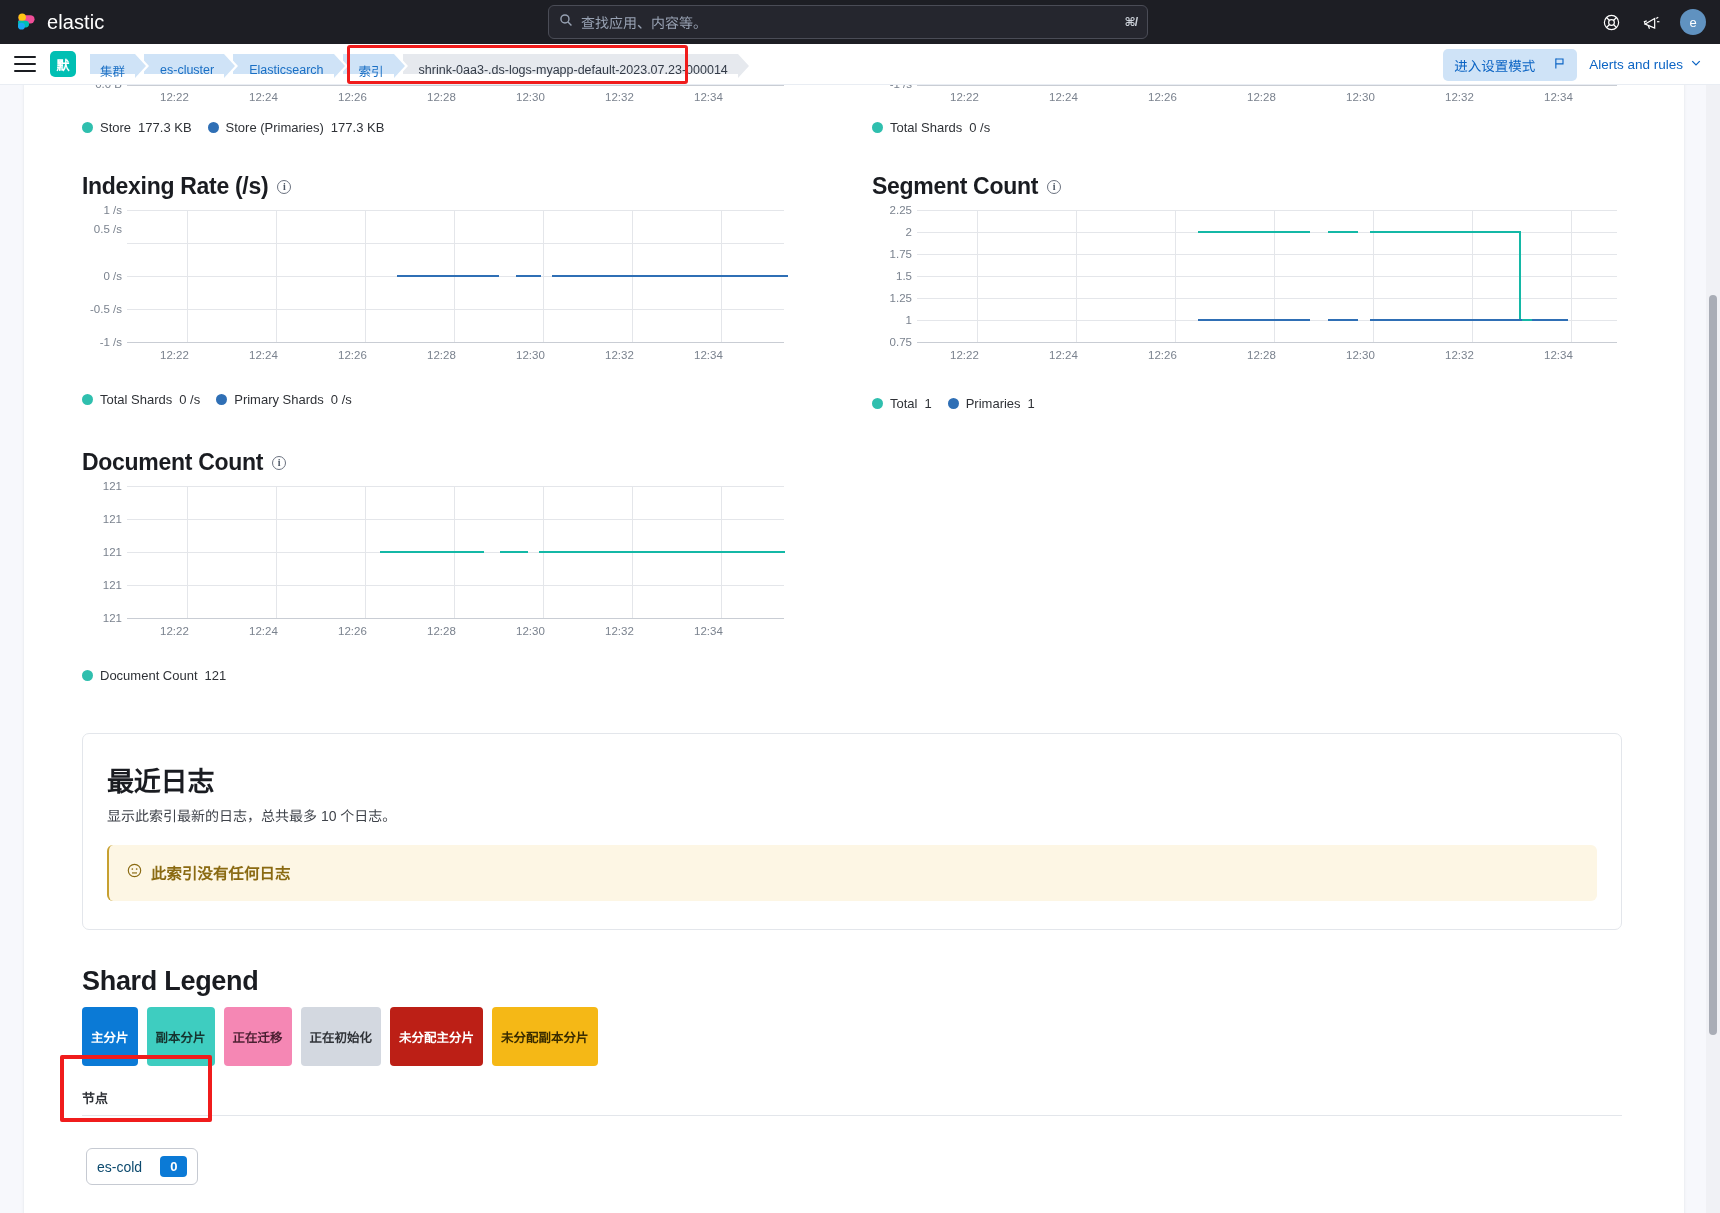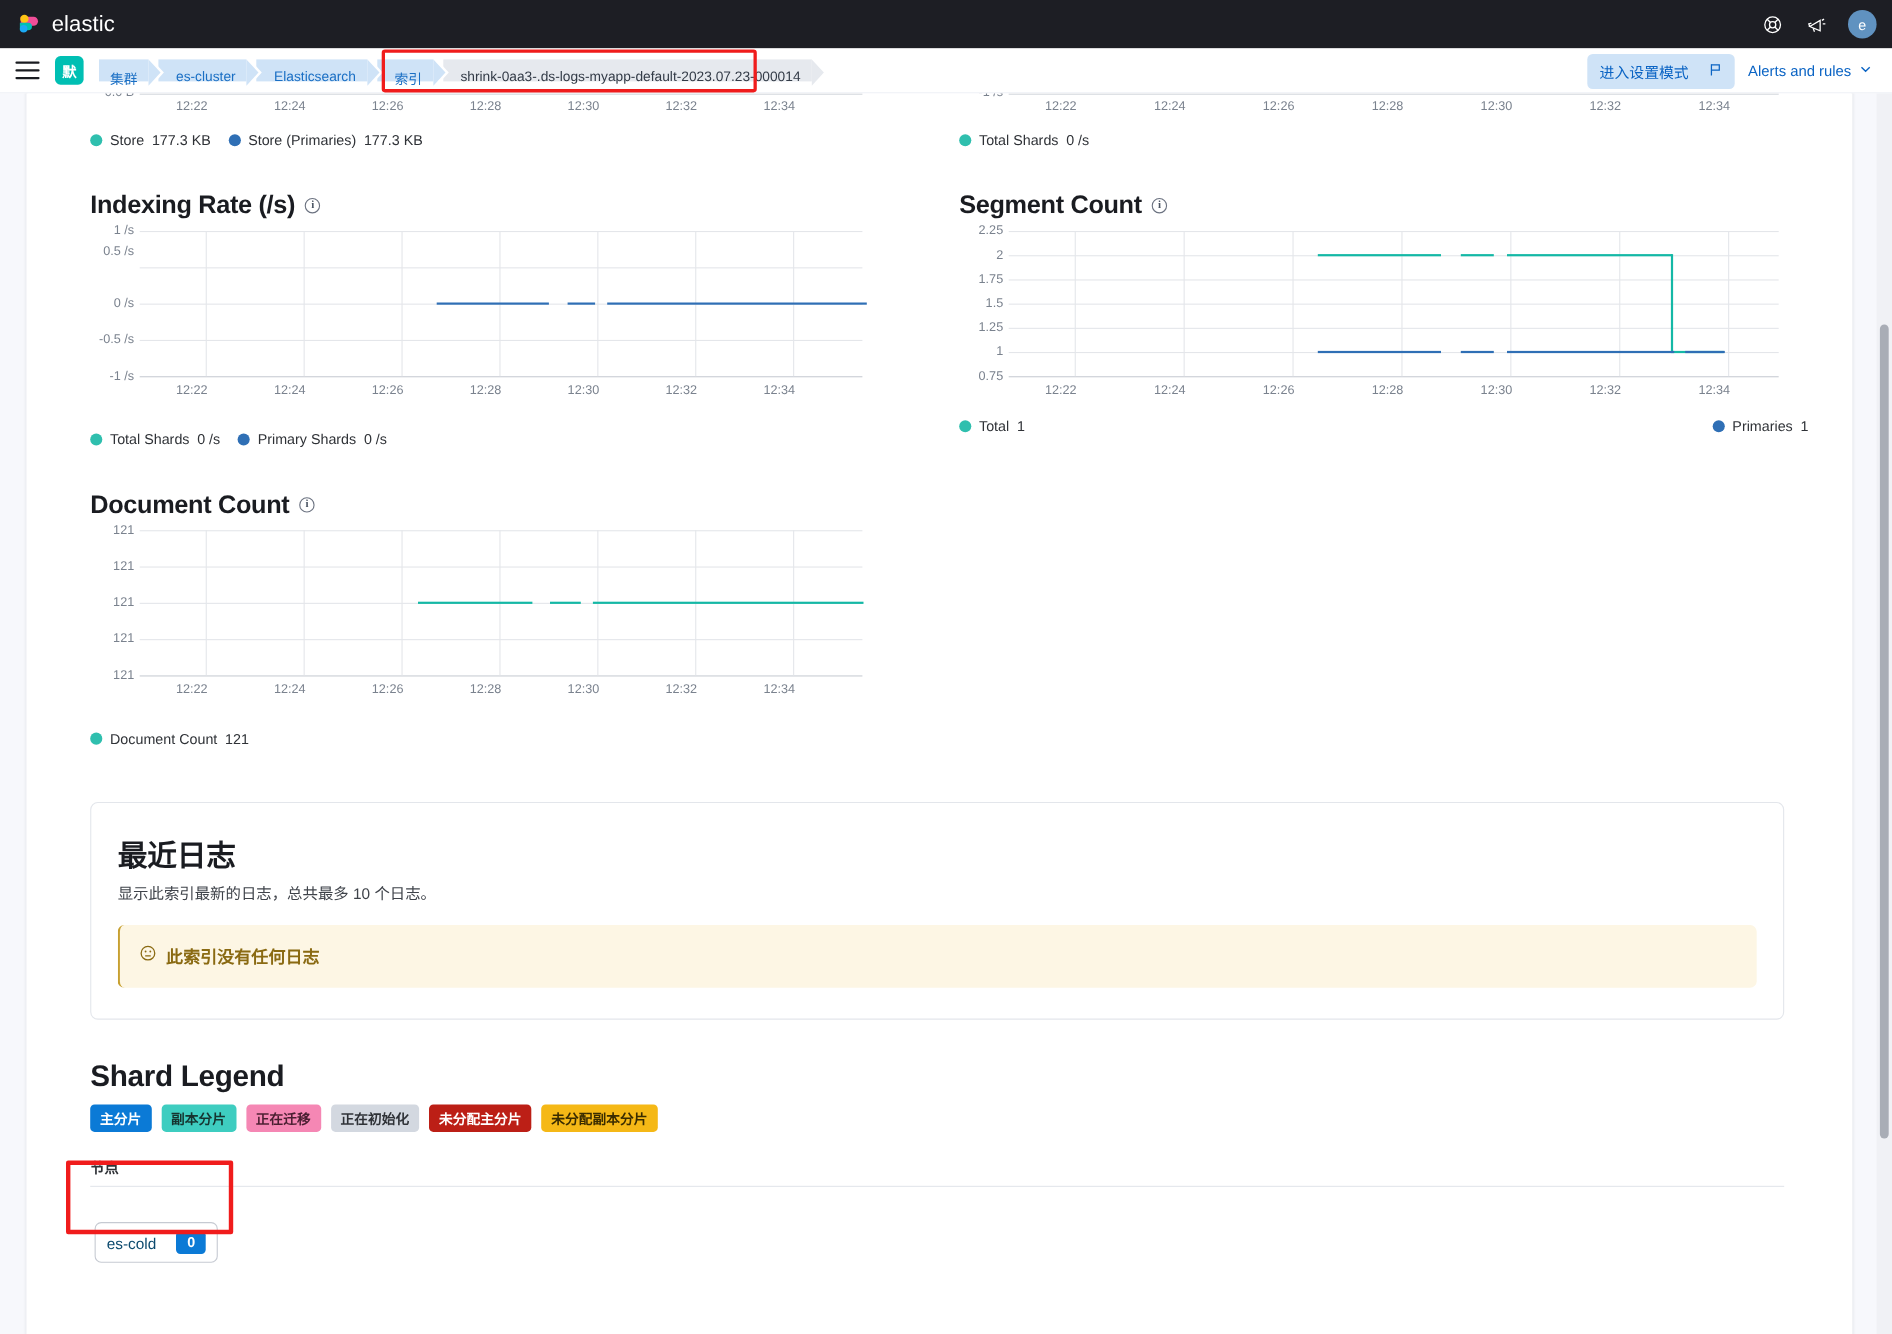--- a/index.html
+++ b/index.html
@@ -132,21 +132,21 @@
     background:#fdf6e4; border-left:2px solid #c7a030; border-radius:6px; padding:16px 18px 18px 18px;
   }
   .callout-title { display:flex; align-items:center; gap:9px; font-size:15.5px; font-weight:700; color:#8a6a12; }
   .callout-body { font-size:14px; color:#2f3237; margin-top:14px; }
   .callout-body a { color:#0b64c4; text-decoration:none; }
   .ext-icon { display:inline-block; vertical-align:-1px; margin:0 3px; }
 
   
   .shard-h { font-size:27px; font-weight:700; color:#1a1c21; margin:36px 0 10px 18px; letter-spacing:-.3px; }
   .badges { display:flex; gap:9px; margin-left:18px; }
-  .badge { font-size:12.5px; font-weight:700; border-radius:4px; padding:3px 9px; white-space:nowrap; }
+  .badge { font-size:12.5px; font-weight:700; border-radius:4px; padding:20px 9px; white-space:nowrap; }
 
   .nodes-label { font-size:13px; font-weight:700; color:#2f3237; margin:22px 0 8px 18px; }
   .nodes-rule { height:1px; background:#e3e6eb; margin:0 18px 0 18px; width:1540px; }
 
   .node-pill {
     margin:32px 0 0 22px; display:inline-flex; align-items:center; gap:18px;
     border:1px solid #c6cad2; border-radius:6px; background:#fff; padding:7px 10px;
   }
   .node-name { color:#0c4a6e; font-size:14px; cursor:pointer; }
   .node-count { background:#0b7ad6; color:#fff; font-size:13px; font-weight:700; border-radius:4px; padding:3px 10px; }
@@ -174,20 +174,32 @@
           <path d="M3 14 h11 a5 5 0 0 1 0 10 h-11 z" fill="#00bfb3"></path>
           <circle cx="8" cy="22" r="5" fill="#1ba9f5"></circle>
           <path d="M14 18 h12 a4 4 0 0 1 0 8 h-12 z" fill="#07c" opacity=".0"></path>
           <circle cx="20" cy="20" r="4" fill="#93c90e" opacity=".0"></circle>
           <path d="M6 3 a7 7 0 0 1 8 3 l-6 5 z" fill="#f04e98" opacity=".0"></path>
         </svg>
       </span>
       <span class="brand-name">elastic</span>
     </div>
 
+    <div class="search-wrap">
+      <div class="searchbox">
+        <span>
+          <svg width="14" height="14" viewBox="0 0 16 16" fill="none" stroke="#98a2b3" stroke-width="1.6">
+            <circle cx="6.8" cy="6.8" r="4.6"></circle>
+              <line x1="10.3" y1="10.3" x2="14.2" y2="14.2"></line>
+          </svg>
+        </span>
+        <span class="search-ph">查找应用、内容等。</span>
+        <span class="search-kbd">⌘/</span>
+      </div>
+    </div>
 
     <div class="top-right">
       <span class="icon-btn">
         <svg width="19" height="19" viewBox="0 0 24 24" fill="none" stroke="#ffffff" stroke-width="1.5">
           <circle cx="12" cy="12" r="9"></circle>
             <circle cx="12" cy="12" r="3.6"></circle>
           <line x1="5.7" y1="5.7" x2="9.5" y2="9.5"></line>
             <line x1="14.5" y1="14.5" x2="18.3" y2="18.3"></line>
           <line x1="18.3" y1="5.7" x2="14.5" y2="9.5"></line>
             <line x1="9.5" y1="14.5" x2="5.7" y2="18.3"></line>
@@ -394,21 +406,21 @@
               <div class="axis-label" style="left:-5px; top:126px; width:45px;">0.75</div>
 
               <div class="xtick" style="left:78px; top:139px;">12:22</div>
               <div class="xtick" style="left:177px; top:139px;">12:24</div>
               <div class="xtick" style="left:276px; top:139px;">12:26</div>
               <div class="xtick" style="left:375px; top:139px;">12:28</div>
               <div class="xtick" style="left:474px; top:139px;">12:30</div>
               <div class="xtick" style="left:573px; top:139px;">12:32</div>
               <div class="xtick" style="left:672px; top:139px;">12:34</div>
             </div>
-            <div class="legend" style="margin-top:0;justify-content:space-between;">
+            <div class="legend" style="margin-top:16px;">
               <div class="legend-item">
                 <span class="dot teal"></span>
                 <span>Total</span>
                 <span>1</span>
               </div>
               <div class="legend-item">
                 <span class="dot blue"></span>
                 <span>Primaries</span>
                 <span>1</span>
               </div>

